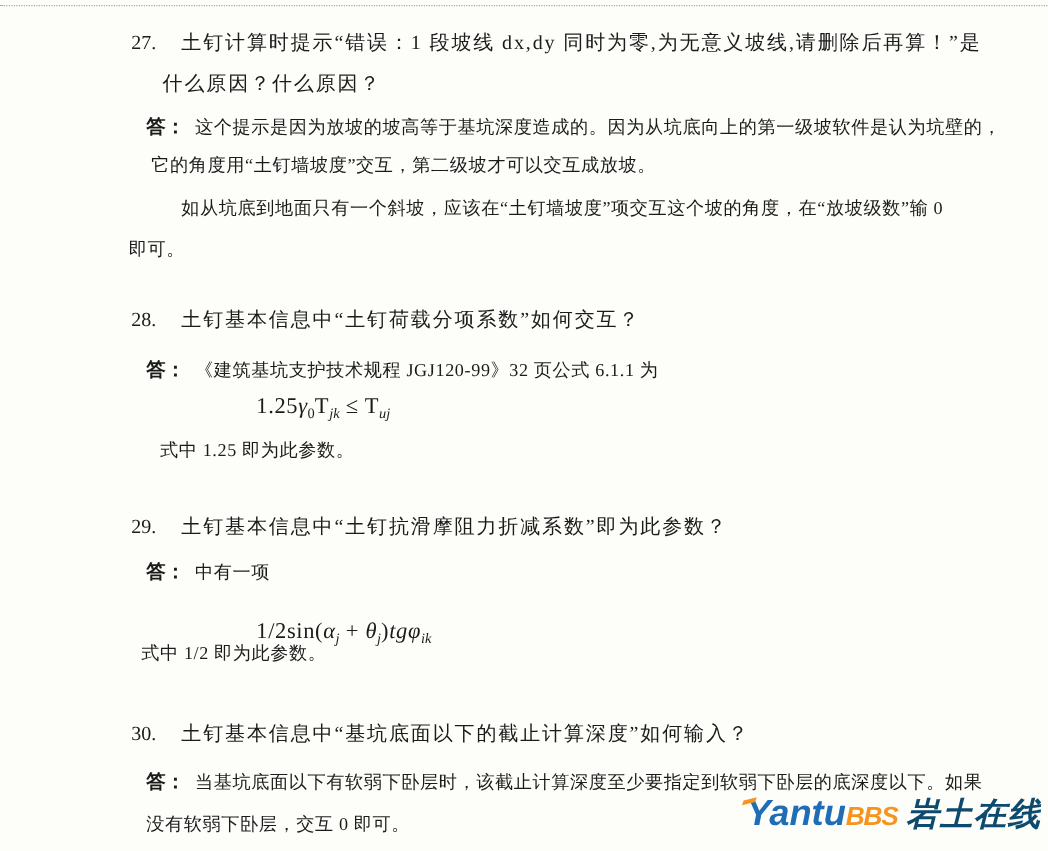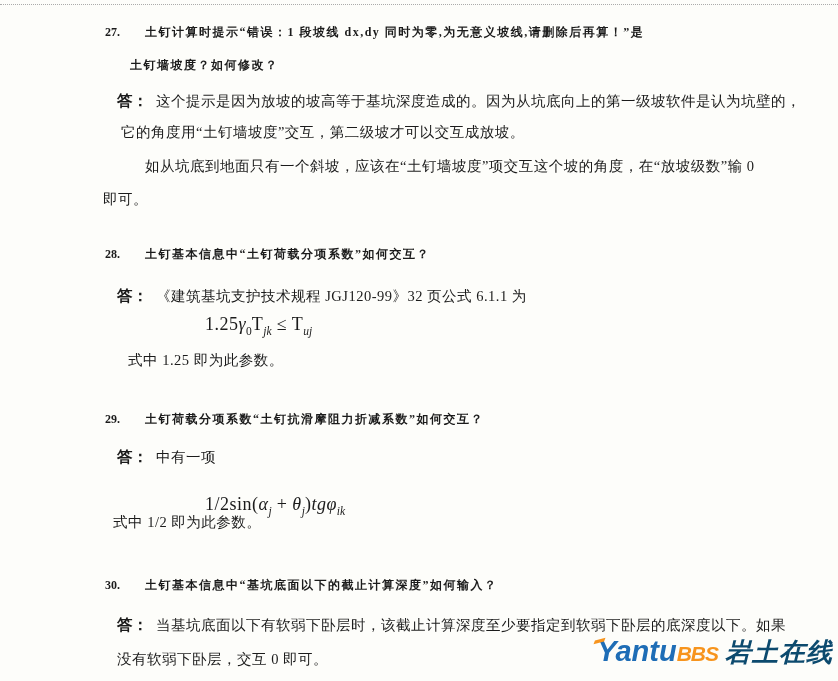--- a/index.html
+++ b/index.html
@@ -11,21 +11,21 @@
     position: relative;
     overflow: hidden;
   }
   .page { position: absolute; inset: 0; }
   .sep {
     position: absolute; left: 0; top: 4px; width: 838px; height: 0;
     border-top: 1px dotted #ababab;
   }
   .line { position: absolute; white-space: nowrap; }
   .qline {
-    font-weight: 700; font-size: 12px; letter-spacing: 1.5px;
+    font-weight: 400; font-size: 16px; letter-spacing: 1.5px;
   }
   .qnum { display: inline-block; width: 40px; letter-spacing: 0; }
   .aline { font-size: 14.5px; letter-spacing: 0.5px; }
   .alabel { font-weight: 700; font-size: 15.5px; margin-right: 8px; letter-spacing: 0; }
   .formula {
     font-size: 18px; font-style: italic; letter-spacing: 0.5px;
     font-family: "Liberation Serif", "DejaVu Serif", serif;
   }
   .formula .up { font-style: normal; }
   .formula sub { font-size: 11.5px; font-style: italic; letter-spacing: 0; }
@@ -45,36 +45,36 @@
   }
 </style>
 </head>
 <body>
 
 <div class="page">
 
   <div class="sep"></div>
 
   <div class="line qline" style="left:105px; top:24px;"><span class="qnum">27.</span><span>土钉计算时提示“错误：1 段坡线 dx,dy 同时为零,为无意义坡线,请删除后再算！”是</span></div>
-  <div class="line qline" style="left:130px; top:57px;">土钉墙坡度？如何修改？</div>
+  <div class="line qline" style="left:130px; top:57px;">什么原因？什么原因？</div>
 
   <div class="line aline" style="left:117px; top:91px;"><span class="alabel">答：</span><span>这个提示是因为放坡的坡高等于基坑深度造成的。因为从坑底向上的第一级坡软件是认为坑壁的，</span></div>
   <div class="line aline" style="left:121px; top:123px;">它的角度用“土钉墙坡度”交互，第二级坡才可以交互成放坡。</div>
   <div class="line aline" style="left:145px; top:157px;">如从坑底到地面只有一个斜坡，应该在“土钉墙坡度”项交互这个坡的角度，在“放坡级数”输 0</div>
   <div class="line aline" style="left:103px; top:190px;">即可。</div>
 
   <div class="line qline" style="left:105px; top:246px;"><span class="qnum">28.</span><span>土钉基本信息中“土钉荷载分项系数”如何交互？</span></div>
 
   <div class="line aline" style="left:117px; top:286px;"><span class="alabel">答：</span><span>《建筑基坑支护技术规程 JGJ120-99》32 页公式 6.1.1 为</span></div>
 
   <div class="line formula" style="left:205px; top:314px;"><span class="up">1.25</span><span>γ</span><sub class="up">0</sub><span class="up">T</span><sub>jk</sub><span class="up"> ≤ </span><span class="up">T</span><sub>uj</sub></div>
 
   <div class="line aline" style="left:128px; top:351px;">式中 1.25 即为此参数。</div>
 
-  <div class="line qline" style="left:105px; top:411px;"><span class="qnum">29.</span><span>土钉荷载分项系数“土钉抗滑摩阻力折减系数”如何交互？</span></div>
+  <div class="line qline" style="left:105px; top:411px;"><span class="qnum">29.</span><span>土钉基本信息中“土钉抗滑摩阻力折减系数”即为此参数？</span></div>
 
   <div class="line aline" style="left:117px; top:447px;"><span class="alabel">答：</span><span>中有一项</span></div>
 
   <div class="line formula" style="left:205px; top:474px;margin-top:20px;"><span class="up">1/2</span><span class="up">sin(</span><span>α</span><sub>j</sub><span class="up"> + </span><span>θ</span><sub>j</sub><span class="up">)</span><span>tg</span><span>φ</span><sub>ik</sub></div>
 
   <div class="line aline" style="left:113px; top:513px;">式中 1/2 即为此参数。</div>
 
   <div class="line qline" style="left:105px; top:577px;"><span class="qnum">30.</span><span>土钉基本信息中“基坑底面以下的截止计算深度”如何输入？</span></div>
 
   <div class="line aline" style="left:117px; top:615px;"><span class="alabel">答：</span><span>当基坑底面以下有软弱下卧层时，该截止计算深度至少要指定到软弱下卧层的底深度以下。如果</span></div>

